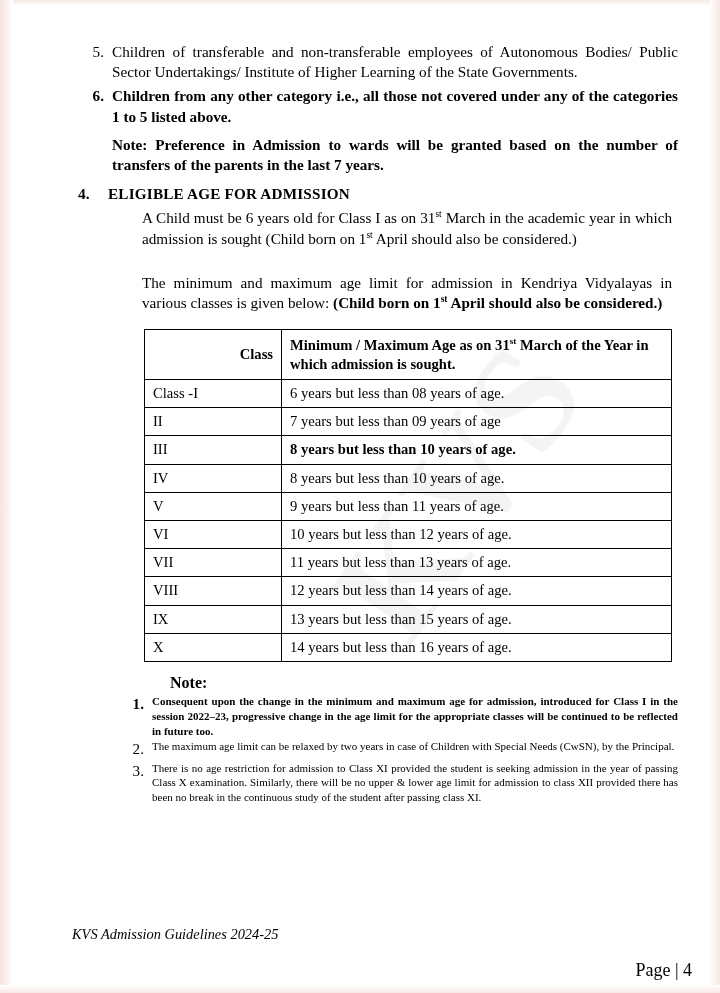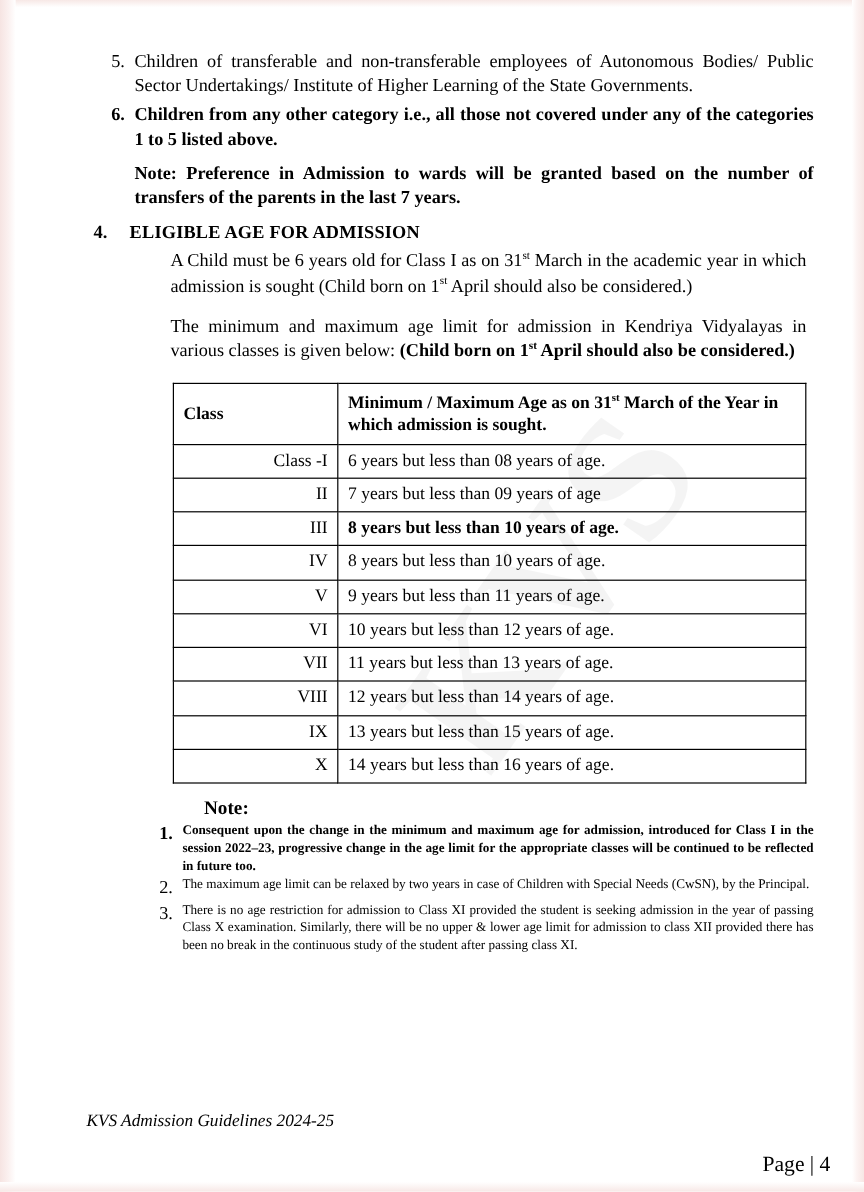--- a/index.html
+++ b/index.html
@@ -133,28 +133,28 @@
   }
   table.agetable td {
     border: 1px solid #000000;
     padding: 4px 8px 5px 8px;
     font-size: 14.6px;
     line-height: 1.25;
     vertical-align: middle;
   }
   table.agetable td.class-col {
     width: 120px;
-    text-align: right;
+    text-align: left;
   }
   table.agetable td.head {
     font-weight: bold;
     padding-top: 6px;
     padding-bottom: 6px;
   }
-  table.agetable td.head.class-col { text-align: left; }
+  table.agetable td.head.class-col { text-align: right; }
 
   .note-head {
     margin-left: 92px;
     margin-top: 12px;
     font-weight: bold;
     font-size: 16px;
   }
   .note-list {
     margin-left: 44px;
     margin-top: 2px;
@@ -222,21 +222,21 @@
 
     <div class="sec-row">
       <div class="sec-num">4.</div>
       <div class="sec-title">ELIGIBLE AGE FOR ADMISSION</div>
     </div>
 
     <div class="para">
       <p class="just"><span>A Child must be 6 years old for Class I as on 31</span><sup>st</sup><span> March in the academic year in which admission is sought (Child born on 1</span><sup>st</sup><span> April should also be considered.)</span></p>
     </div>
 
-    <div class="para" style="margin-top:14px;">
+    <div class="para" style="margin-top:24px;">
       <p class="just"><span>The minimum and maximum age limit for admission in Kendriya Vidyalayas in various classes is given below: </span><span class="b">(Child born on 1</span><sup class="b">st</sup><span class="b"> April should also be considered.)</span></p>
     </div>
 
     <table class="agetable">
       <tbody>
         <tr>
           <td class="head class-col">Class</td>
           <td class="head"><span>Minimum / Maximum Age as on 31</span><sup>st</sup><span> March of the Year in which admission is sought.</span></td>
         </tr>
         <tr>

